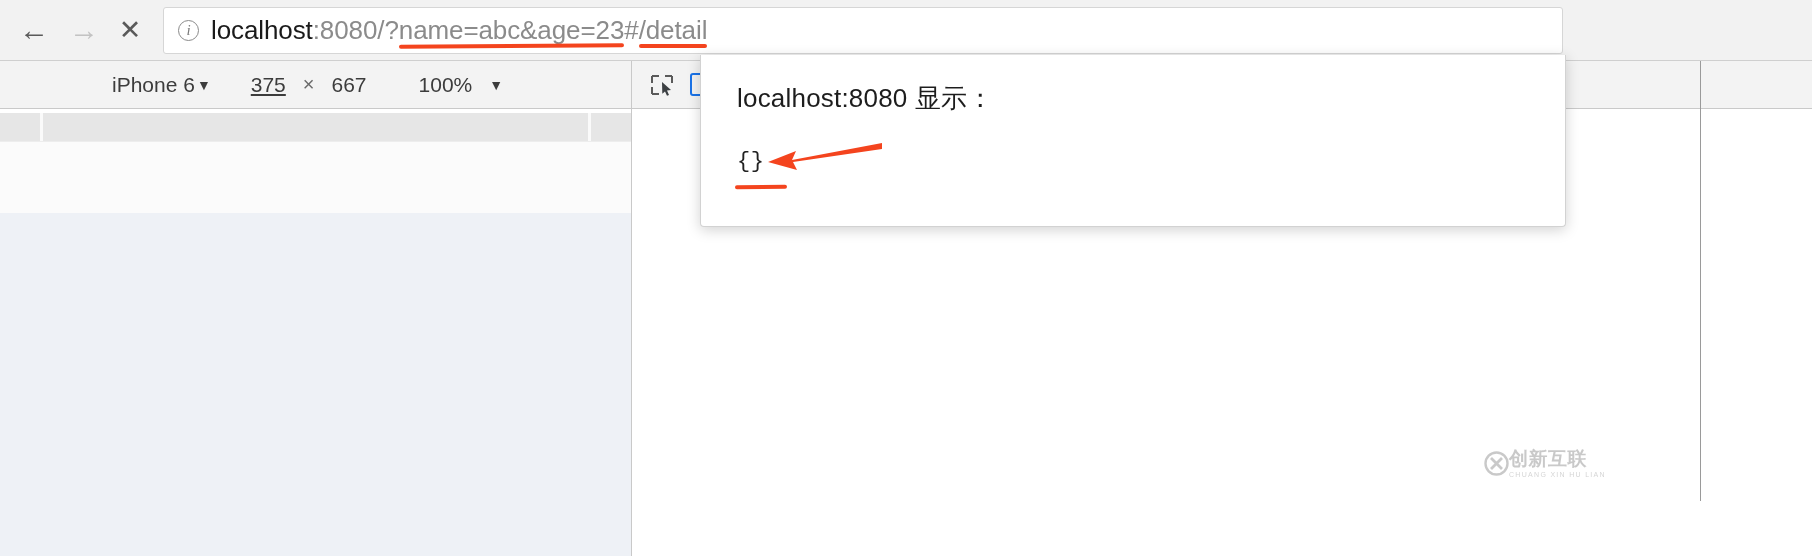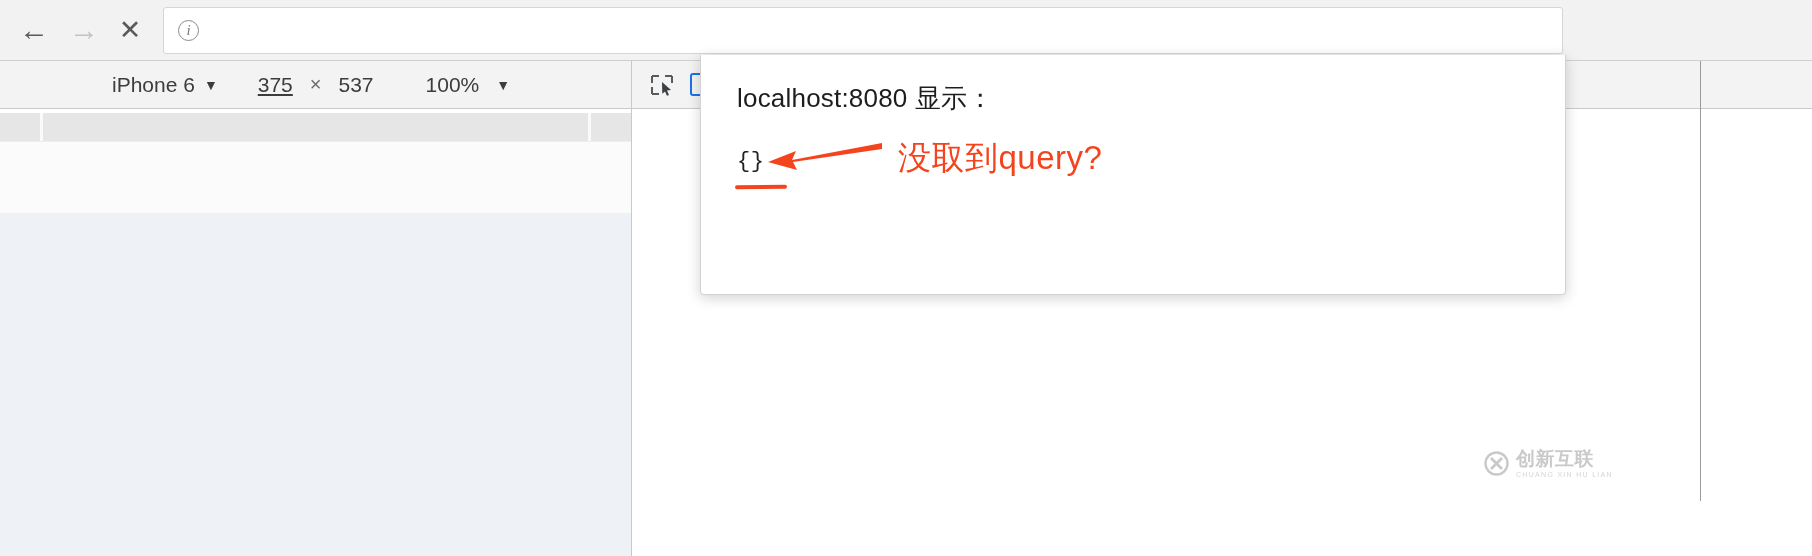--- a/index.html
+++ b/index.html
@@ -114,21 +114,21 @@
     box-sizing: border-box;
     display: flex;
     align-items: center;
     font-size: 21px;
     color: #3c3c3c;
   }
   .device-name {
     margin-left: 112px;
     display: flex;
     align-items: center;
-    gap: 9px;
+    gap: 2px;
   }
   .caret {
     font-size: 14px;
     color: #3c3c3c;
     line-height: 1;
   }
   .dim-w { margin-left: 40px; text-decoration: underline; }
   .dim-x { margin: 0 17px; color: #6a6a6a; font-size: 20px; }
   .dim-h { }
   .zoom-val {
@@ -238,21 +238,21 @@
     height: 440px;
     background: #9a9a9a;
   }
 
   
   .dialog {
     position: absolute;
     left: 700px;
     top: 55px;
     width: 866px;
-    height: 240px;
+    height: 172px;
     background: #ffffff;
     border: 1px solid #d2d2d2;
     border-top: none;
     border-radius: 0 0 4px 4px;
     box-shadow: 0 3px 14px rgba(0,0,0,0.18);
     box-sizing: border-box;
   }
   .dialog-title {
     position: absolute;
     left: 36px;
@@ -302,21 +302,20 @@
     letter-spacing: 0.5px;
   }
 
   
   .watermark {
     position: absolute;
     left: 1484px;
     top: 449px;
     display: flex;
     align-items: center;
-    gap: 7px;
     opacity: 0.55;
   }
   .wm-logo {
     width: 25px;
     height: 25px;
     flex: none;
   }
   .wm-texts {
     display: flex;
     flex-direction: column;
@@ -340,31 +339,34 @@
 
 <div class="screen">
 
   <div class="browser-bar">
     <div class="nav-btn nav-back">←</div>
     <div class="nav-btn nav-fwd">→</div>
     <div class="nav-btn nav-stop">✕</div>
 
     <div class="omnibox">
       <div class="info-icon">i</div>
+      <div class="url-text">
+        <span class="url-host">localhost</span><span class="url-rest">:8080/?</span><span class="url-rest u-mark"><span>name=abc&amp;age=23</span><span class="url-underline skew"></span></span><span class="url-rest">#</span><span class="url-rest u-mark"><span>/detail</span><span class="url-underline"></span></span>
+      </div>
     </div>
   </div>
 
   <div class="device-bar">
     <div class="device-name">
       <span>iPhone 6</span>
       <span class="caret">▼</span>
     </div>
     <span class="dim-w">375</span>
     <span class="dim-x">×</span>
-    <span class="dim-h">537</span>
+    <span class="dim-h">667</span>
     <div class="zoom-val">
       <span>100%</span>
       <span class="caret">▼</span>
     </div>
   </div>
 
   <div class="dt-icons">
     <span class="icon-inspect">
       <svg width="24" height="22" viewBox="0 0 24 22">
         <path d="M2 2 h7 M2 2 v7 M22 2 h-7 M22 2 v7 M2 20 h7 M2 20 v-7" stroke="#5a5a5a" stroke-width="2" fill="none"></path>
@@ -395,21 +397,20 @@
 
   </div>
 
   <div class="msg-underline"></div>
 
   <div class="annot-arrow">
     <svg width="116" height="34" viewBox="0 0 116 34">
       <path d="M116 2 L26 19 L30 10 L2 21 L31 29 L27 21 L116 8 Z" fill="#f4441e"></path>
     </svg>
   </div>
-  <div class="annot-text">没取到query?</div>
 
   <div class="watermark">
     <span class="wm-logo">
       <svg width="25" height="25" viewBox="0 0 25 25">
         <circle cx="12.5" cy="12.5" r="11" fill="none" stroke="#9d9d9d" stroke-width="2.4"></circle>
         <path d="M7 7 L18 18 M18 7 L7 18" stroke="#9d9d9d" stroke-width="2.8" fill="none"></path>
       </svg>
     </span>
     <span class="wm-texts">
       <span class="wm-cn">创新互联</span>

